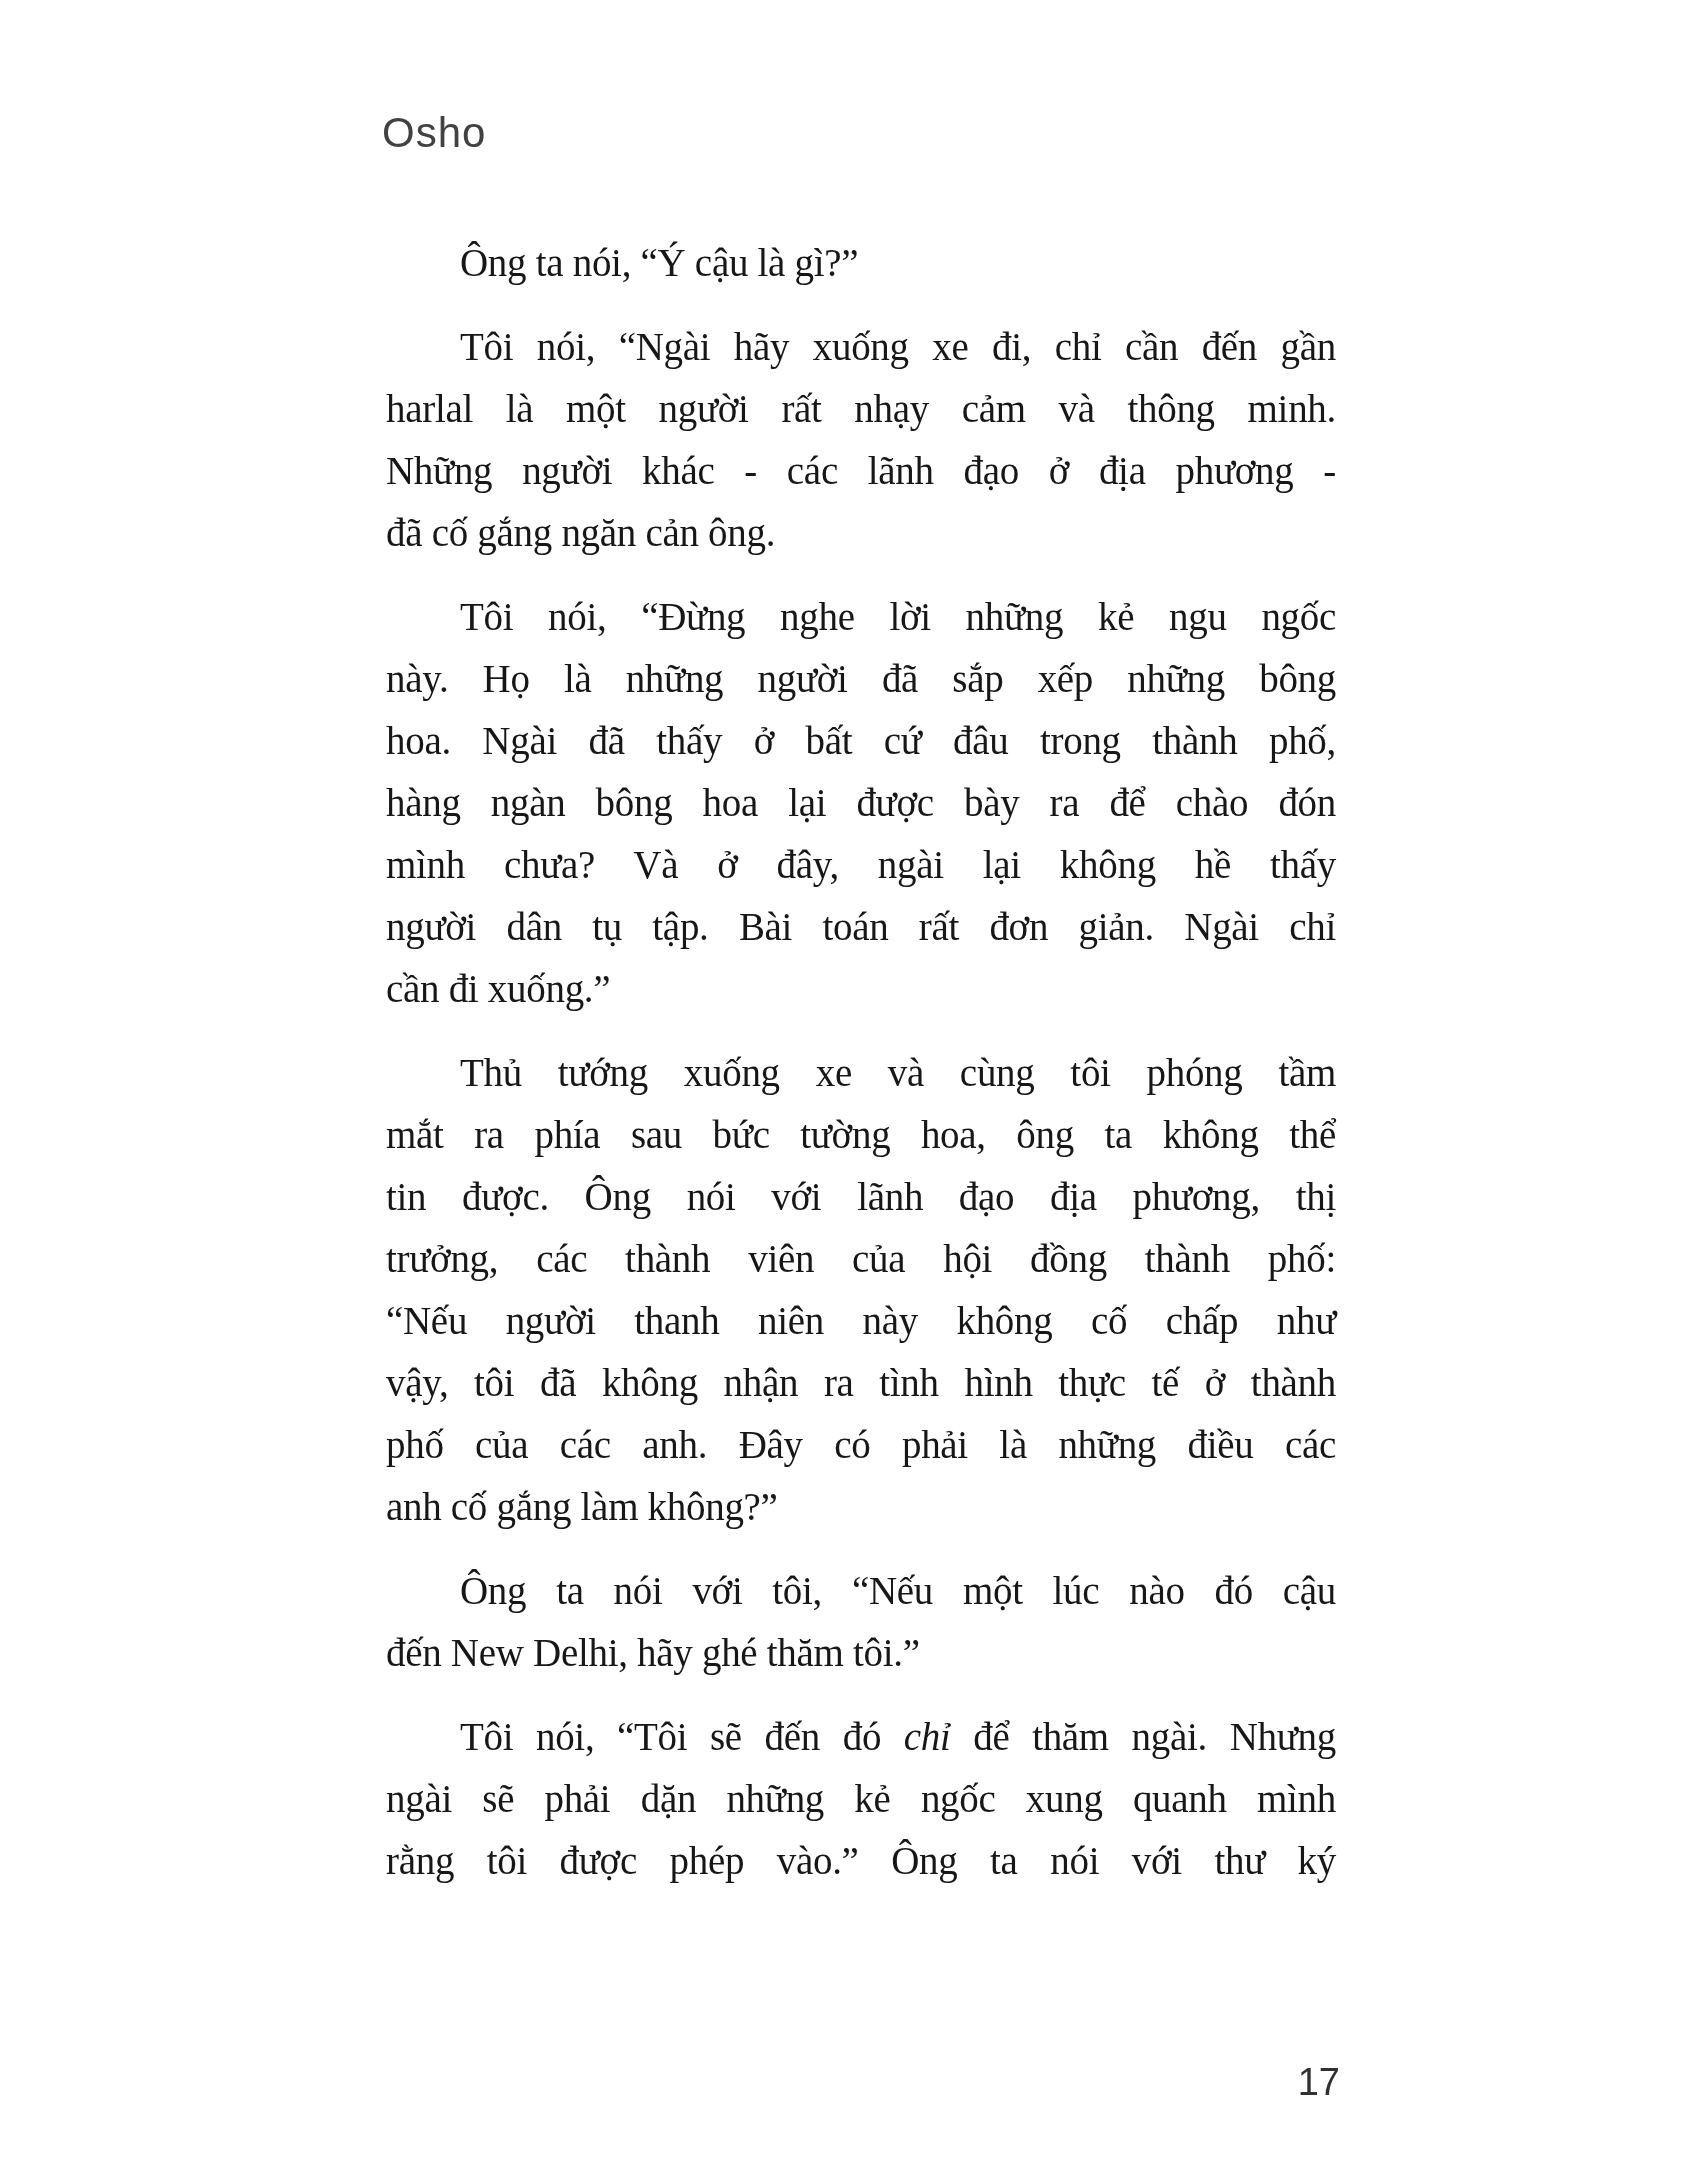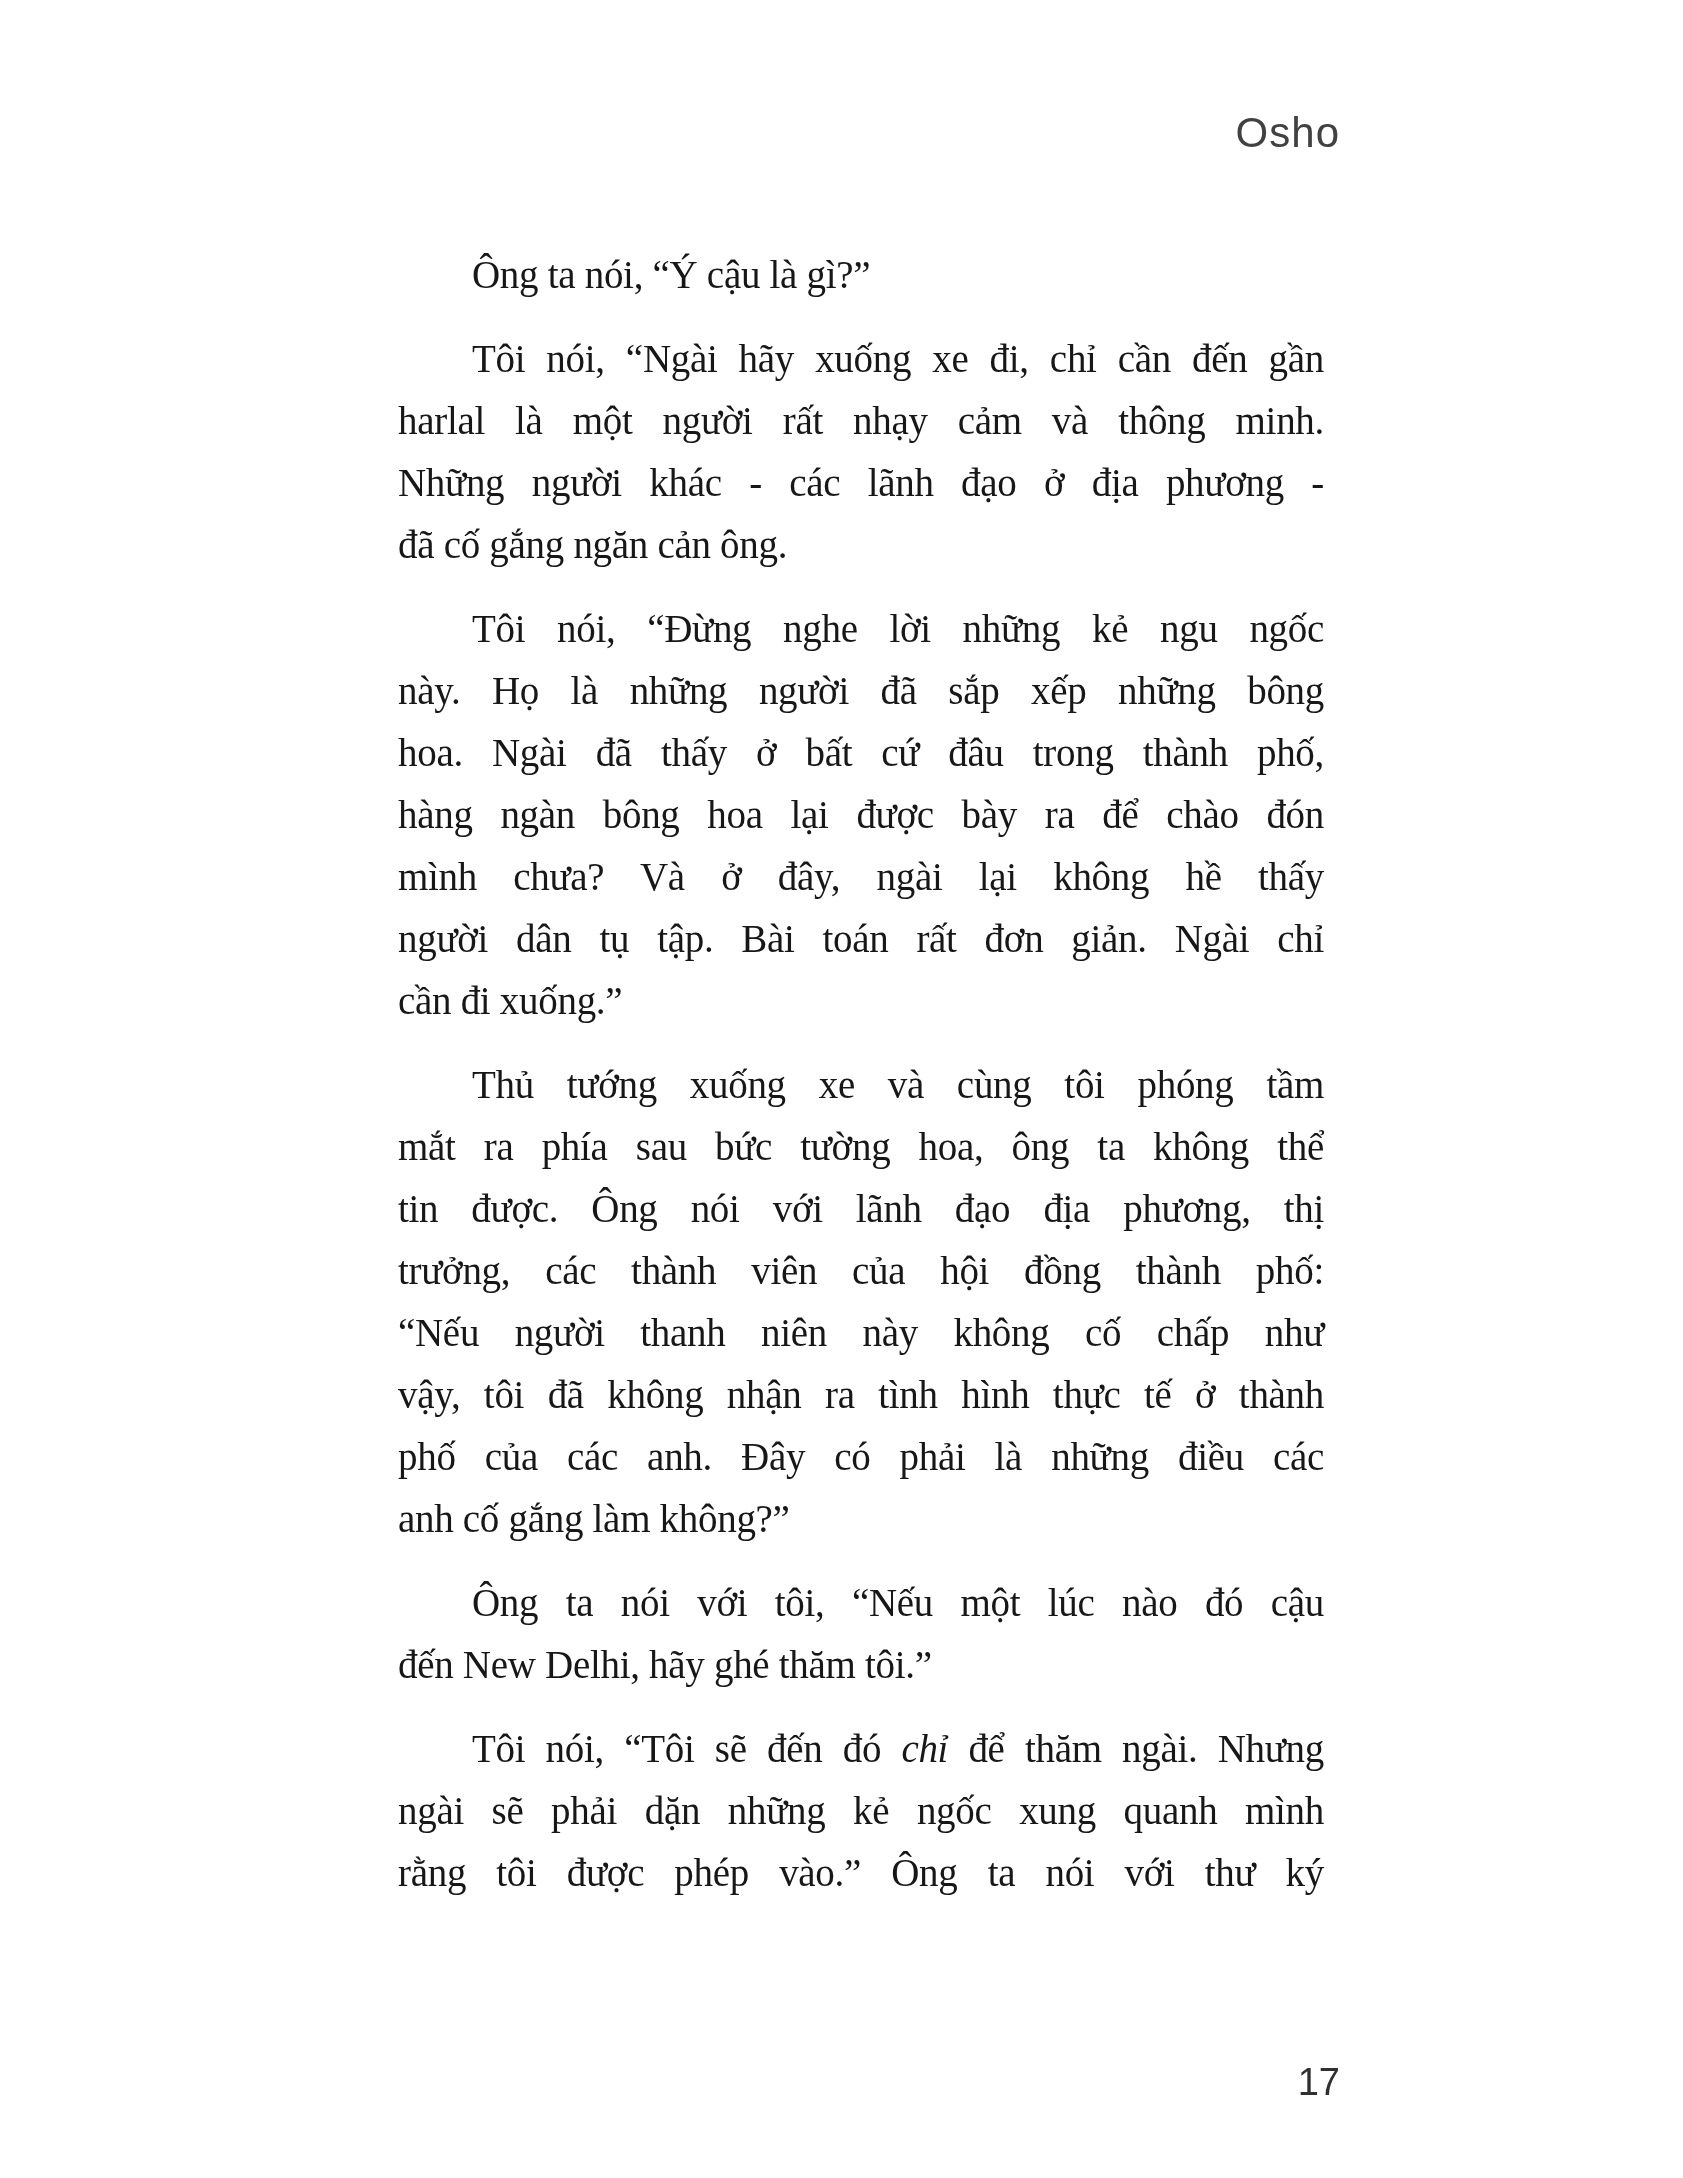--- a/index.html
+++ b/index.html
@@ -9,39 +9,38 @@
     height: 2178px;
     background: #ffffff;
     overflow: hidden;
     font-family: "Liberation Serif", "DejaVu Serif", serif;
   }
   .running-header {
     position: absolute;
     top: 111px;
     left: 382px;
     width: 958px;
-    text-align: right;
     font-family: "Liberation Sans", "DejaVu Sans", sans-serif;
     font-weight: 300;
     font-size: 42px;
     line-height: 44px;
     color: #414141;
     letter-spacing: 1px;
   }
   .text-block {
     position: absolute;
     top: 228px;
     left: 382px;
     width: 958px;
     font-size: 39px;
     line-height: 62px;
     color: #171717;
     letter-spacing: -0.3px;
   }
-  .para { margin: 16px; }
+  .para { margin: 4px; }
   .para + .para { margin-top: 22px; }
   .line {
     text-align: justify;
     text-align-last: justify;
     -moz-text-align-last: justify;
   }
   .line.short-last { text-align-last: left; -moz-text-align-last: left; }
   .line.indent { text-indent: 74px; }
   .line em { font-style: italic; }
   .page-number {

